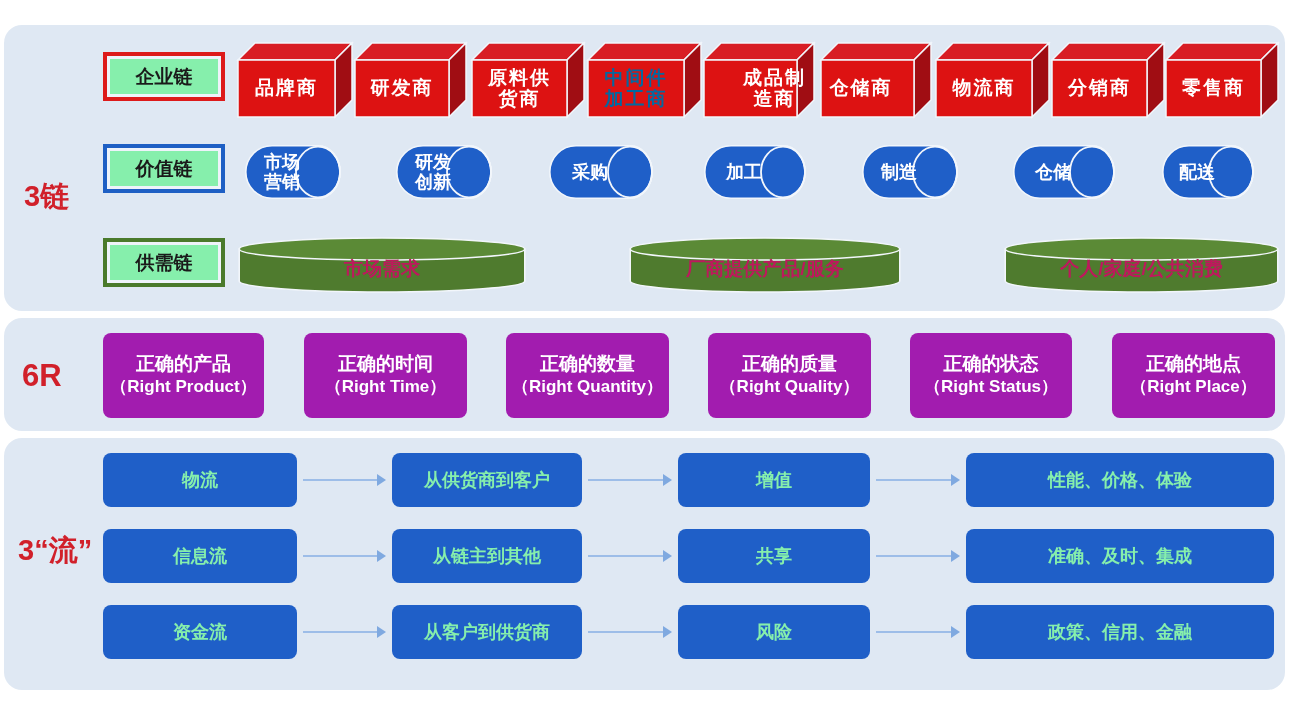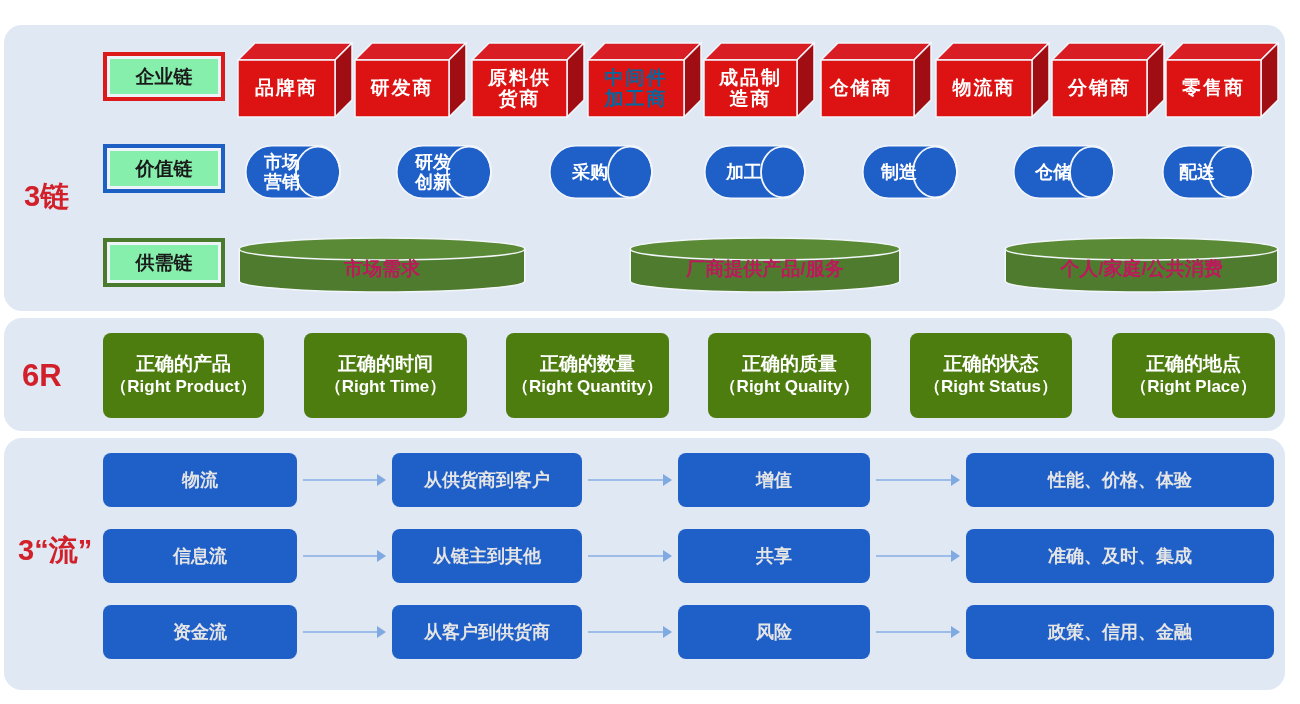--- a/index.html
+++ b/index.html
@@ -72,36 +72,36 @@
     position:absolute;left:0;right:0;top:8px;bottom:0;
     display:flex;align-items:center;justify-content:center;
     color:#be185d;font-weight:bold;font-size:19px;
     z-index:2;
   }
 
   
   .r-card{
     position:absolute;
     top:333px;height:85px;width:160px;
-    background:#4d7c0f;
+    background:#a21caf;
     border-radius:8px;
     display:flex;flex-direction:column;align-items:center;justify-content:center;
     color:#fff;
     box-sizing:border-box;
   }
   .r-card .cn{font-size:19px;font-weight:bold;line-height:1.25;}
   .r-card .en{font-size:17px;font-weight:bold;line-height:1.4;}
 
   
   .flow-box{
     position:absolute;
     background:#1f5fc8;
     border-radius:8px;
     display:flex;align-items:center;justify-content:center;
-    color:#e5e5e5;font-weight:bold;font-size:18px;
+    color:#86efac;font-weight:bold;font-size:18px;
     height:54px;
     box-sizing:border-box;
   }
   .arrow{
     position:absolute;height:12px;
   }
   .arrow .shaft{
     position:absolute;left:0;top:5px;height:2px;right:8px;
     background:#9dbde8;
   }
@@ -163,21 +163,21 @@
       </svg>
         <div style="position: absolute; left: 0px; top: 17px; width: 96px; height: 57px; display: flex; align-items: center; justify-content: center; text-align: center; color: #0369a1; font-weight: bold; font-size: 19px; line-height: 1.06; letter-spacing: 2px; white-space: pre-line; z-index: 3;">中间件
 加工商</div>
       </div>
       <div class="box3d" style="left: 700px; top: 18px; width: 110px;">
       <svg width="110" height="74" viewBox="0 0 110 74">
         <polygon points="0,17 17,0 110,0 93,17" fill="#d81d24" stroke="#f2f6fb" stroke-width="1.5"></polygon>
         <polygon points="93,17 110,0 110,57 93,74" fill="#a00d13" stroke="#f2f6fb" stroke-width="1.5"></polygon>
         <rect x="0" y="17" width="93" height="57" fill="#dd1212" stroke="#f2f6fb" stroke-width="1.5"></rect>
       </svg>
-        <div style="position: absolute; left: 0px; top: 17px; width: 93px; height: 57px; display: flex; align-items: center; justify-content: center; text-align: center; color: rgb(255, 255, 255); font-weight: bold; font-size: 19px; line-height: 1.06; letter-spacing: 2px; white-space: pre-line; z-index: 3;">成品制
+        <div style="position: absolute; left: 0px; top: 17px; width: 93px; height: 57px; display: flex; align-items: center; justify-content: center; text-align: center; color: rgb(255, 255, 255); font-weight: bold; font-size: 19px; line-height: 1.06; letter-spacing: 2px; white-space: pre-line; z-index: 3; padding-left: 24px;">成品制
 造商</div>
       </div>
       <div class="box3d" style="left: 817px; top: 18px; width: 110px;">
       <svg width="110" height="74" viewBox="0 0 110 74">
         <polygon points="0,17 17,0 110,0 93,17" fill="#d81d24" stroke="#f2f6fb" stroke-width="1.5"></polygon>
         <polygon points="93,17 110,0 110,57 93,74" fill="#a00d13" stroke="#f2f6fb" stroke-width="1.5"></polygon>
         <rect x="0" y="17" width="93" height="57" fill="#dd1212" stroke="#f2f6fb" stroke-width="1.5"></rect>
       </svg>
         <div style="position: absolute; left: 0px; top: 17px; width: 80px; height: 57px; display: flex; align-items: center; justify-content: center; text-align: center; color: rgb(255, 255, 255); font-weight: bold; font-size: 19px; line-height: 1.06; letter-spacing: 2px; white-space: pre-line; z-index: 3;">仓储商</div>
       </div>

